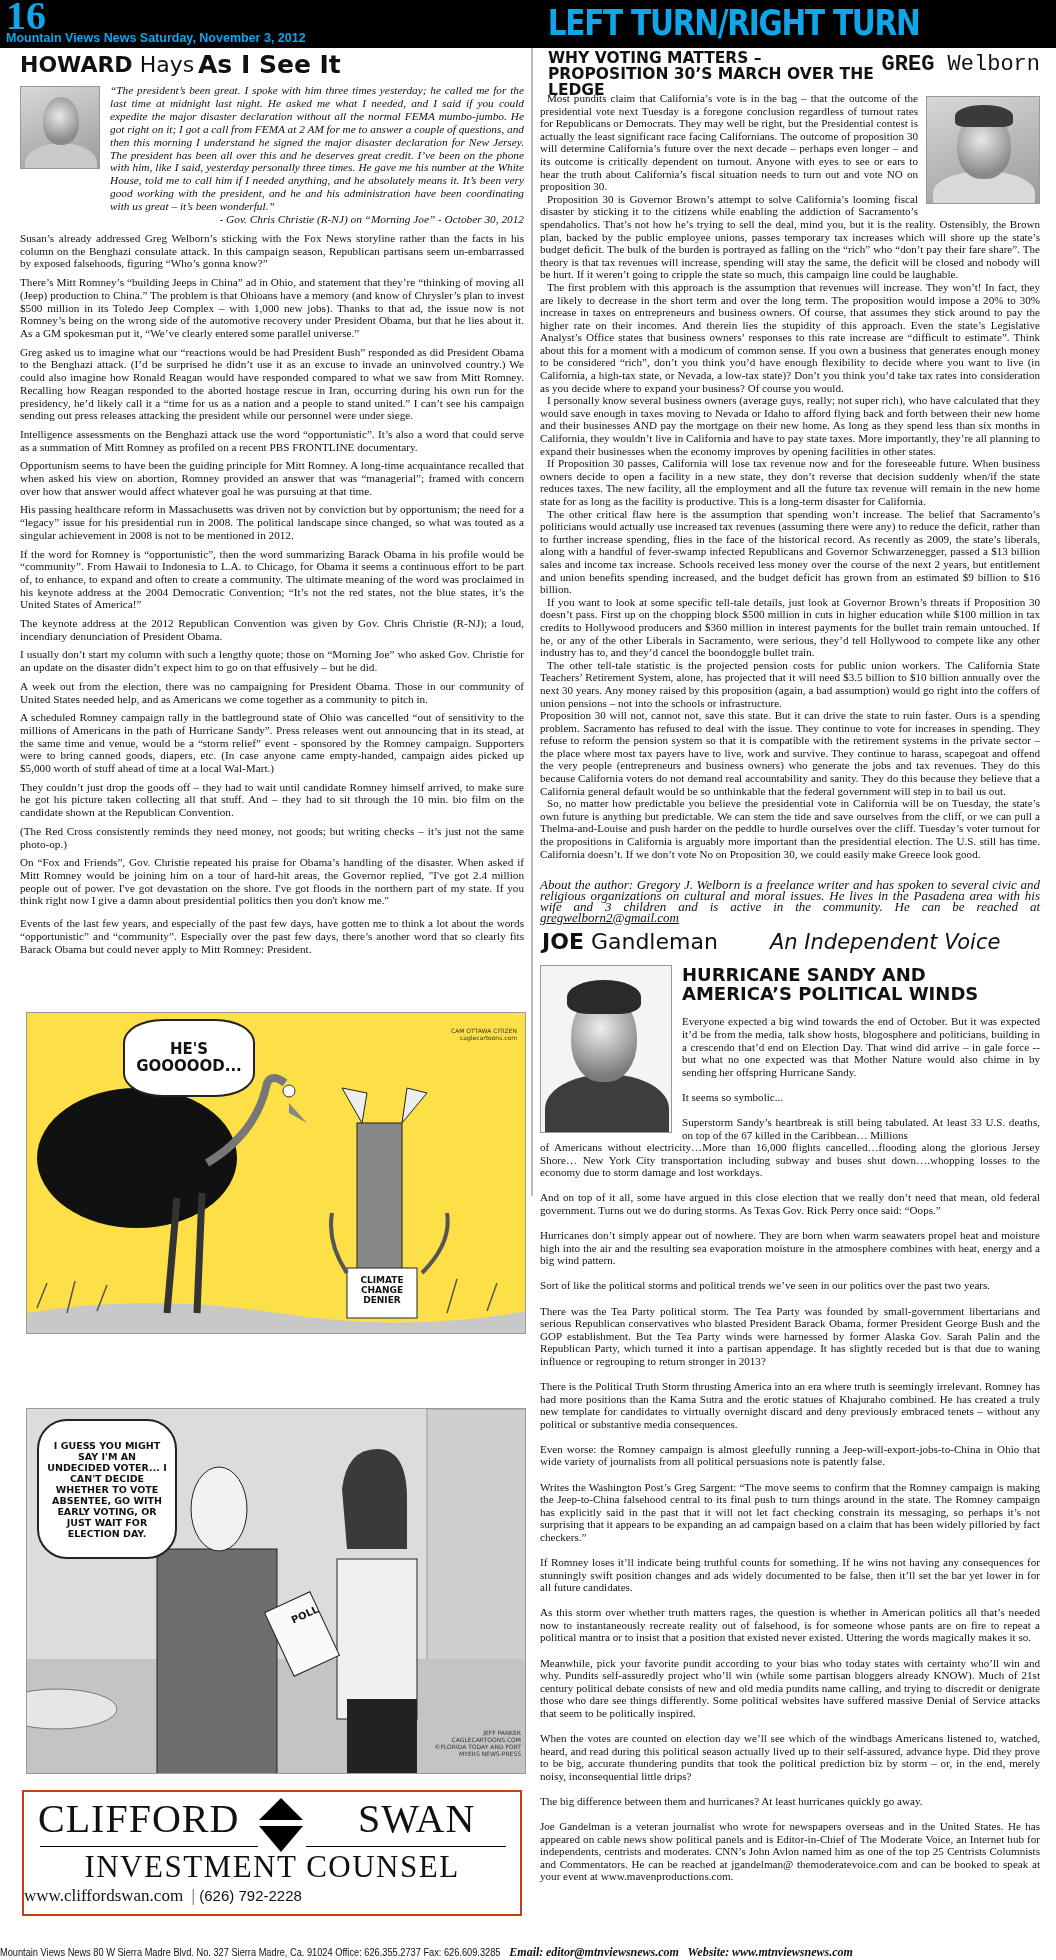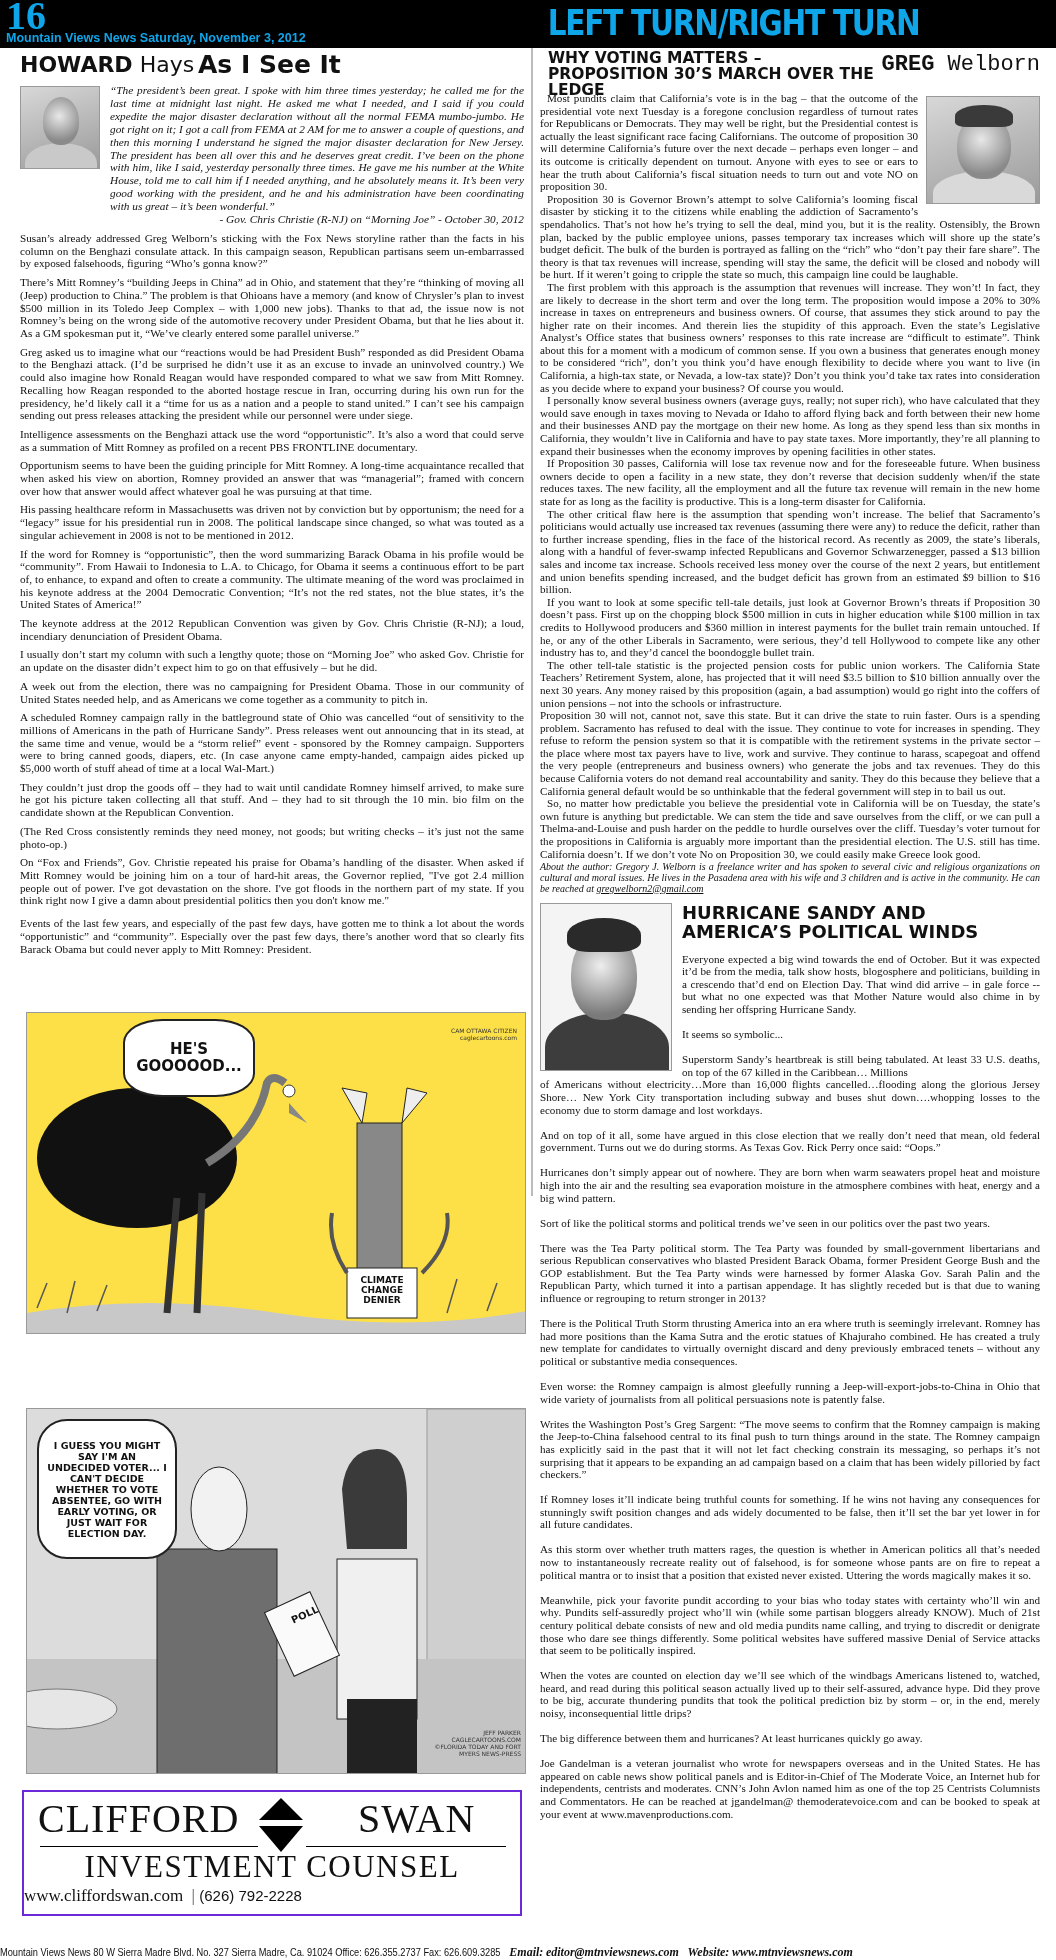--- a/index.html
+++ b/index.html
@@ -35,34 +35,34 @@
   .quote-attr { font-style: italic; font-size: 11.3px; line-height: 13px; text-align: right; }
 
   .body-p { font-size: 11.2px; line-height: 12.7px; text-align: justify; margin-top: 6px; }
   .body-tight { font-size: 11.2px; line-height: 12.7px; text-align: justify; }
 
   .cartoon { position: absolute; border: 1px solid #999; background: #f4f4f4; overflow: hidden; }
   .bubble { position: absolute; background: #fff; border: 2px solid #222; border-radius: 40%; font-family: "DejaVu Sans", sans-serif; font-size: 10.5px; line-height: 11.5px; text-align: center; font-weight: bold; display: flex; align-items: center; justify-content: center; padding: 6px; }
   .cartoon-label { position: absolute; font-family: "DejaVu Sans", sans-serif; font-size: 11px; line-height: 12px; font-weight: bold; text-align: center; }
   .credit { position: absolute; font-family: "DejaVu Sans", sans-serif; font-size: 6px; line-height: 7px; color: #333; text-align: right; }
 
-  .ad { position: absolute; left: 22px; top: 1790px; width: 500px; height: 126px; border: 2px solid #6d28d9; background: #fff; }
+  .ad { position: absolute; left: 22px; top: 1790px; width: 500px; height: 126px; border: 2px solid #c2410c; background: #fff; }
   .ad-brand { position: absolute; top: 4px; font-family: "Liberation Serif", serif; font-size: 40px; line-height: 46px; letter-spacing: 1px; }
   .ad-rule { position: absolute; top: 54px; height: 1px; background: #000; }
   .ad-sub { position: absolute; top: 57px; left: 0; width: 100%; text-align: center; font-family: "Liberation Serif", serif; font-size: 31px; line-height: 36px; letter-spacing: 1.5px; }
   .ad-contact { position: absolute; top: 94px; left: 0; width: 100%; text-align: left; font-size: 17px; line-height: 20px; }
   .ad-logo-top { position: absolute; left: 235px; top: 6px; width: 0; height: 0; border-left: 22px solid transparent; border-right: 22px solid transparent; border-bottom: 22px solid #000; }
   .ad-logo-bot { position: absolute; left: 235px; top: 34px; width: 0; height: 0; border-left: 22px solid transparent; border-right: 22px solid transparent; border-top: 26px solid #000; }
 
   .greg-head { position: relative; height: 44px; }
   .greg-title { position: absolute; left: 0; top: 2px; width: 330px; font-family: "DejaVu Sans", sans-serif; font-weight: bold; font-size: 15.5px; line-height: 16px; margin-left: 8px; }
   .greg-head .byline { position: absolute; right: 0; top: 4px; font-family: Liberation Mono, monospace; }
 
   .greg-body { font-size: 11.1px; line-height: 12.6px; text-align: justify; text-indent: 7px; }
-  .about { font-style: italic; font-size: 10px; line-height: 10.8px; text-align: justify; margin-top: 2px; }
+  .about { font-style: italic; font-size: 13px; line-height: 10.8px; text-align: justify; margin-top: 20px; }
   .about a { color: #111; text-decoration: underline; }
 
   .joe-head { position: relative; height: 30px; margin-top: 4px; }
   .joe-head .byline { position: absolute; left: 2px; top: 2px; }
   .joe-tag { position: absolute; left: 230px; top: 2px; font-family: "DejaVu Sans", sans-serif; font-style: italic; font-size: 21px; line-height: 26px; }
   .joe-title { font-family: "DejaVu Sans", sans-serif; font-weight: bold; font-size: 18px; line-height: 19px; }
   .joe-p { font-size: 11.1px; line-height: 12.6px; text-align: justify; margin-top: 12.5px; }
 
   .footer { position: absolute; left: 0; top: 1944px; width: 1056px; height: 16px; white-space: nowrap; font-size: 10.5px; line-height: 16px; }
   .footer .f-sans { font-family: "Liberation Sans", sans-serif; transform: scaleX(0.88); transform-origin: left center; display: inline-block; }
@@ -184,20 +184,27 @@
   <p class="greg-body">The first problem with this approach is the assumption that revenues will increase.  They won’t!  In fact, they are likely to decrease in the short term and over the long term.  The proposition would impose a 20% to 30% increase in taxes on entrepreneurs and business owners.  Of course, that assumes they stick around to pay the higher rate on their incomes.  And therein lies the stupidity of this approach.  Even the state’s Legislative Analyst’s Office states that business owners’ responses to this rate increase are “difficult to estimate”.  Think about this for a moment with a modicum of common sense.  If you own a business that generates enough money to be considered “rich”, don’t you think you’d have enough flexibility to decide where you want to live (in California, a high-tax state, or Nevada, a low-tax state)?  Don’t you think you’d take tax rates into consideration as you decide where to expand your business?  Of course you would.</p>
   <p class="greg-body">I personally know several business owners (average guys, really; not super rich), who have calculated that they would save enough in taxes moving to Nevada or Idaho to afford flying back and forth between their new home and their businesses AND pay the mortgage on their new home.  As long as they spend less than six months in California, they wouldn’t live in California and have to pay state taxes.  More importantly, they’re all planning to expand their businesses when the economy improves by opening facilities in other states.</p>
   <p class="greg-body">If Proposition 30 passes, California will lose tax revenue now and for the foreseeable future.  When business owners decide to open a facility in a new state, they don’t reverse that decision suddenly when/if the state reduces taxes.  The new facility, all the employment and all the future tax revenue will remain in the new home state for as long as the facility is productive.  This is a long-term disaster for California.</p>
   <p class="greg-body">The other critical flaw here is the assumption that spending won’t increase.  The belief that Sacramento’s politicians would actually use increased tax revenues (assuming there were any) to reduce the deficit, rather than to further increase spending, flies in the face of the historical record.  As recently as 2009, the state’s liberals, along with a handful of fever-swamp infected Republicans and Governor Schwarzenegger, passed a $13 billion sales and income tax increase.  Schools received less money over the course of the next 2 years, but entitlement and union benefits spending increased, and the budget deficit has grown from an estimated $9 billion to $16 billion.</p>
   <p class="greg-body">If you want to look at some specific tell-tale details, just look at Governor Brown’s threats if Proposition 30 doesn’t pass.  First up on the chopping block $500 million in cuts in higher education while $100 million in tax credits to Hollywood producers and $360 million in interest payments for the bullet train remain untouched.  If he, or any of the other Liberals in Sacramento, were serious, they’d tell Hollywood to compete like any other industry has to, and they’d cancel the boondoggle bullet train.</p>
   <p class="greg-body">The other tell-tale statistic is the projected pension costs for public union workers.  The California State Teachers’ Retirement System, alone, has projected that it will need $3.5 billion to $10 billion annually over the next 30 years.  Any money raised by this proposition (again, a bad assumption) would go right into the coffers of union pensions – not into the schools or infrastructure.</p>
   <p class="greg-body" style="text-indent:0;">Proposition 30 will not, cannot not, save this state.  But it can drive the state to ruin faster.  Ours is a spending problem.  Sacramento has refused to deal with the issue.  They continue to vote for increases in spending.  They refuse to reform the pension system so that it is compatible with the retirement systems in the private sector – the place where most tax payers have to live, work and survive.  They continue to harass, scapegoat and offend the very people (entrepreneurs and business owners) who generate the jobs and tax revenues.  They do this because California voters do not demand real accountability and sanity.  They do this because they believe that a California general default would be so unthinkable that the federal government will step in to bail us out.</p>
   <p class="greg-body">So, no matter how predictable you believe the presidential vote in California will be on Tuesday, the state’s own future is anything but predictable.  We can stem the tide and save ourselves from the cliff, or we can pull a Thelma-and-Louise and push harder on the peddle to hurdle ourselves over the cliff.  Tuesday’s voter turnout for the propositions in California is arguably more important than the presidential election.  The U.S. still has time.  California doesn’t.  If we don’t vote No on Proposition 30, we could easily make Greece look good.</p>
   <p class="about"><span>About the author:  Gregory J. Welborn is a freelance writer and has spoken to several civic and religious organizations on cultural and moral issues.  He lives in the Pasadena area with his wife and 3 children and is active in the community.  He can be reached at </span><a>gregwelborn2@gmail.com</a></p>
 
+  <div class="joe-head">
+    <div class="byline">
+      <b>JOE</b>
+      <span class="light">Gandleman</span>
+    </div>
+    <div class="joe-tag">An Independent Voice</div>
+  </div>
   <div style="margin-top:8px;">
     <div class="photo dark" style="float:left;width:132px;height:168px;margin:0 10px 2px 0;background:#f4f4f4;">
       <div class="shoulders" style="left:4px;top:108px;width:124px;height:70px;"></div>
       <div class="face" style="left:30px;top:26px;width:66px;height:90px;background:radial-gradient(circle at 45% 40%, #eee, #7a7a7a 75%);"></div>
       <div class="hair" style="left:26px;top:14px;width:74px;height:34px;"></div>
     </div>
     <div class="joe-title">HURRICANE SANDY AND AMERICA’S POLITICAL WINDS</div>
     <p class="joe-p" style="margin-top:12px;">Everyone expected a big wind towards the end of October. But it was expected it’d be from the media, talk show hosts, blogosphere and politicians, building in a crescendo that’d end on Election Day. That wind did arrive – in gale force --  but what no one expected was that Mother Nature would also chime in by sending her offspring Hurricane Sandy.</p>
     <p class="joe-p">It seems so symbolic...</p>
     <p class="joe-p">Superstorm Sandy’s heartbreak is still being tabulated. At least 33 U.S. deaths, on top of the 67 killed in the Caribbean… Millions</p>

